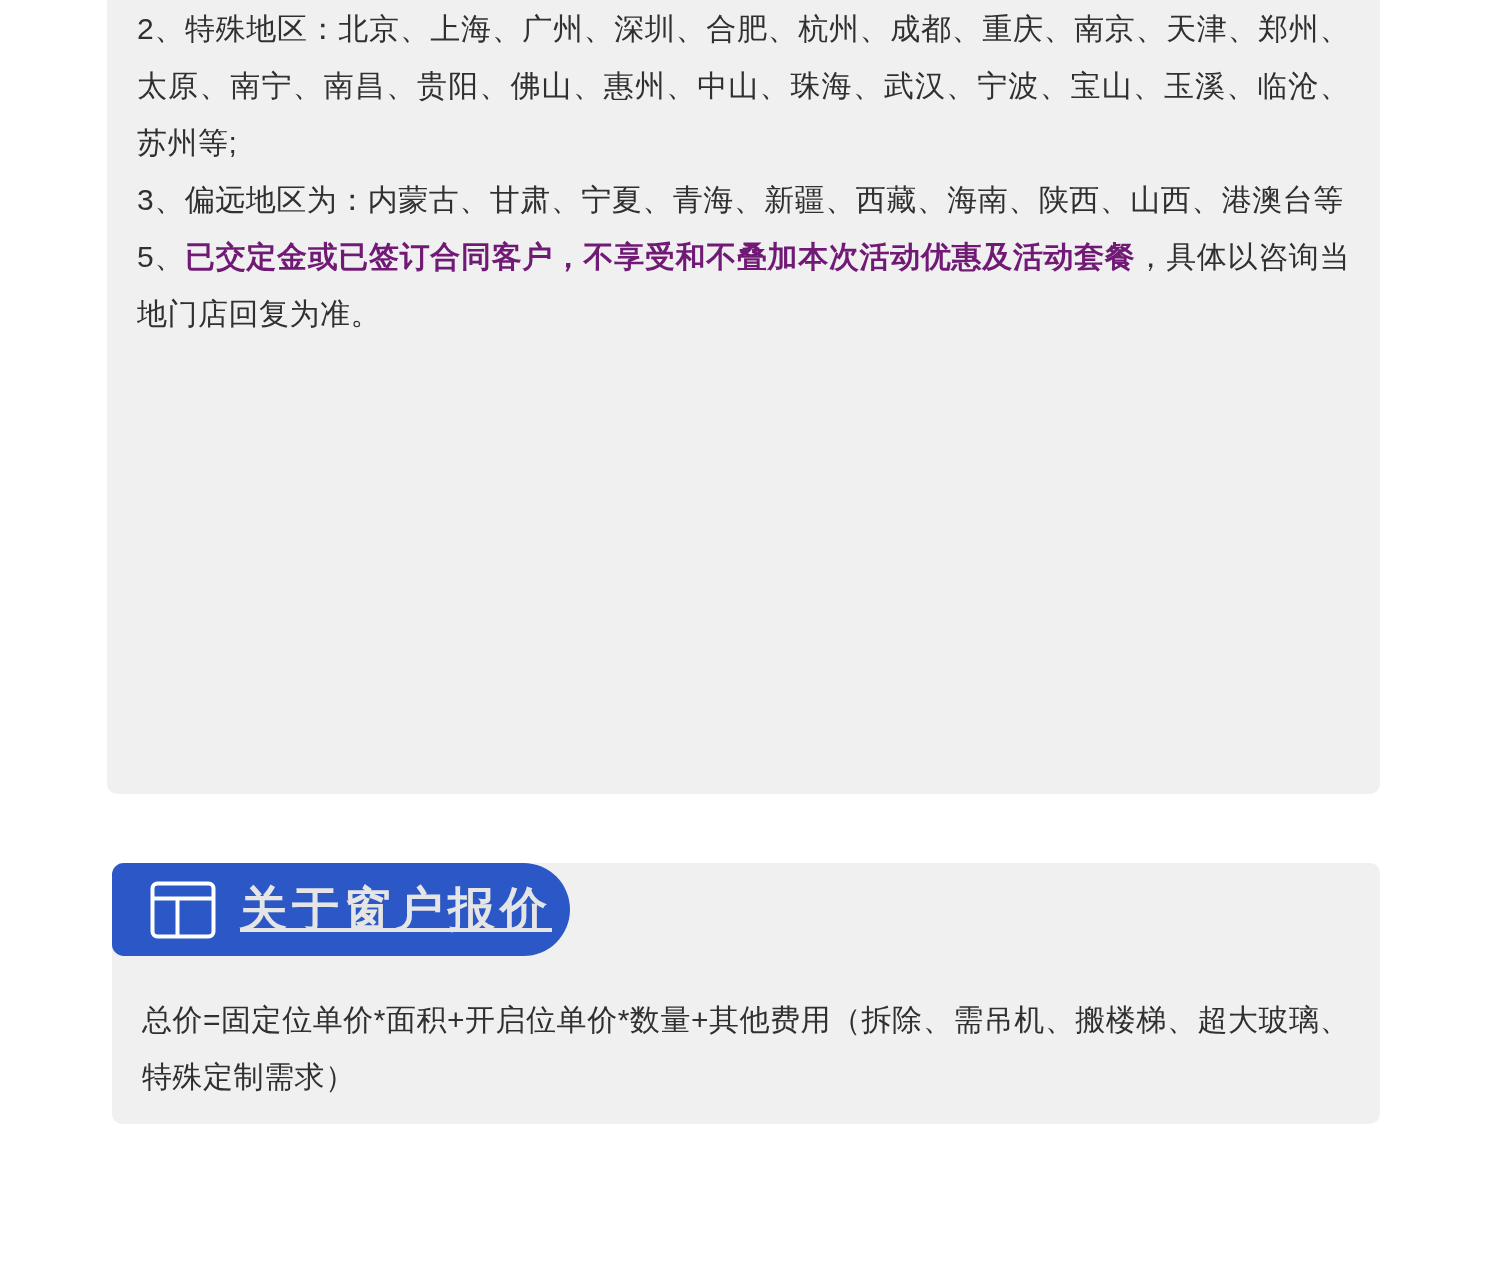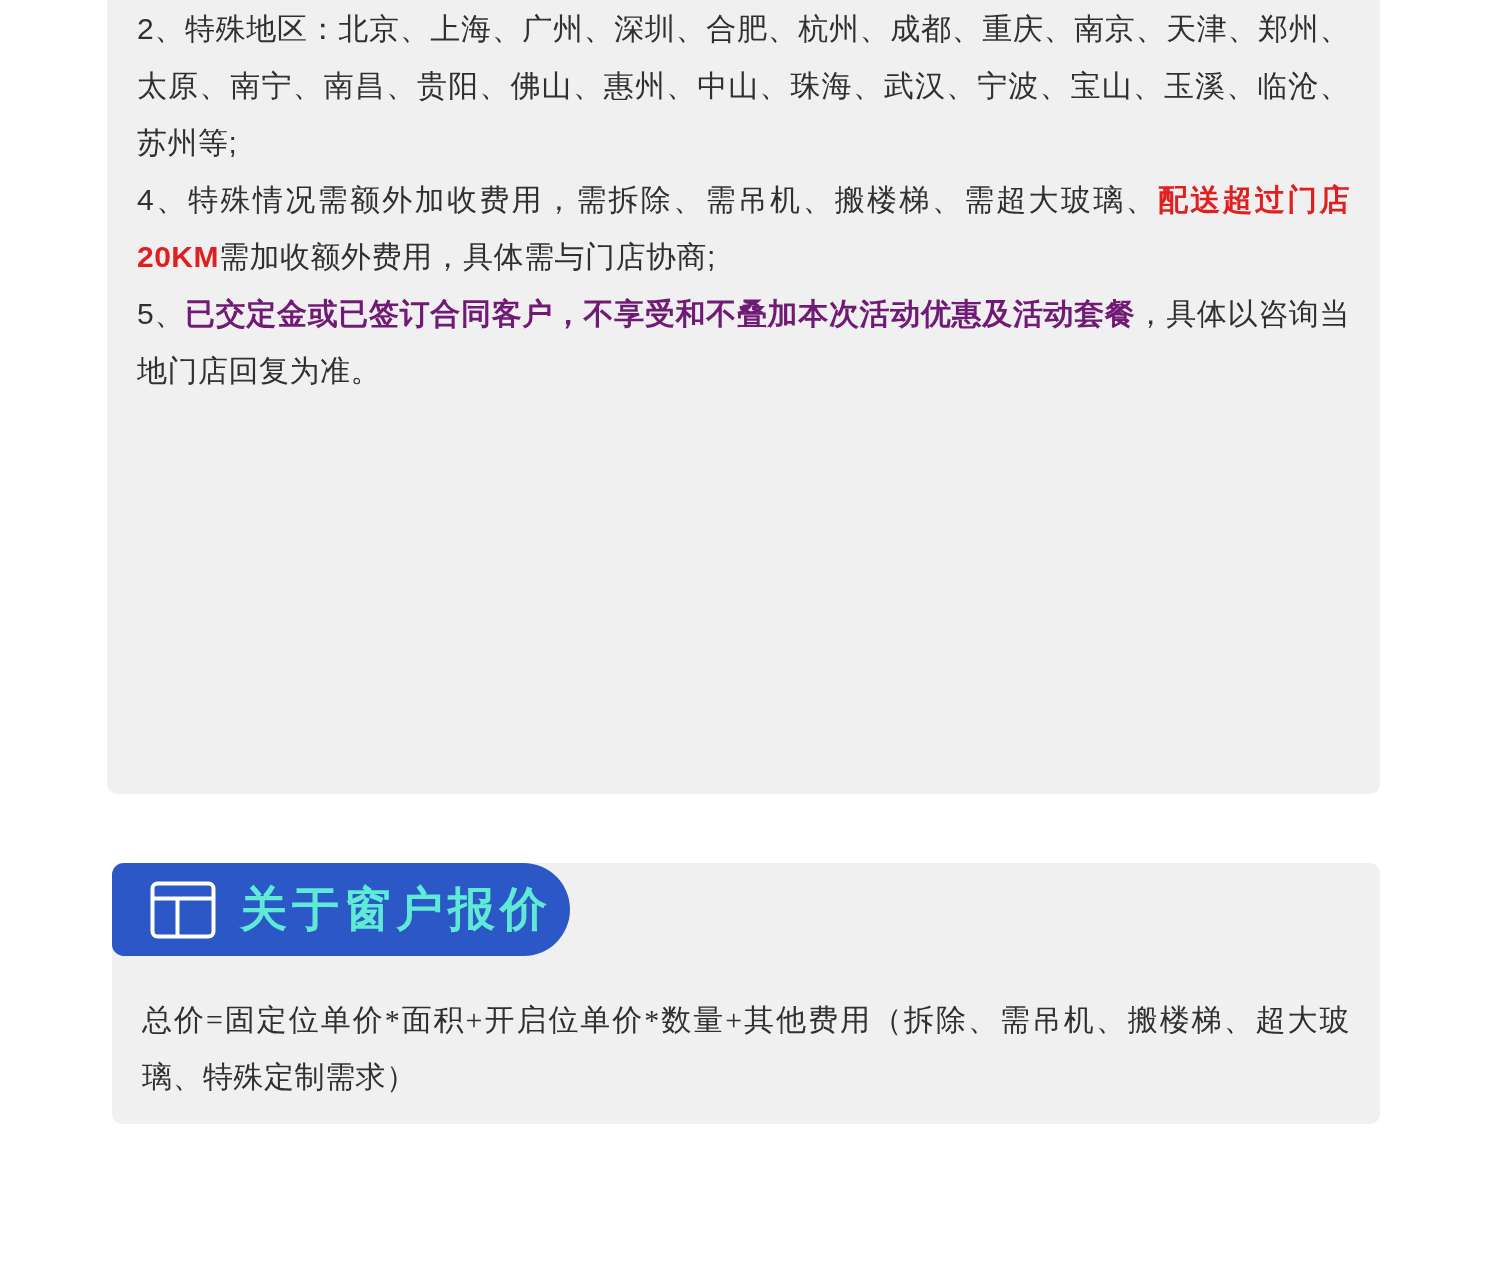--- a/index.html
+++ b/index.html
@@ -63,21 +63,20 @@
     border-radius: 10px;
     padding: 128px 30px 0 30px;
   }
   .panel-bottom .pricing-body {
     margin: 0;
     font-size: 30px;
     line-height: 57px;
     text-align: justify;
     letter-spacing: 0.5px;
     color: #303030;
-    font-family: Liberation Serif, serif;
   }
 
   
   .banner {
     position: absolute;
     left: 112px;
     top: 863px;
     width: 458px;
     height: 93px;
     background: #2b58c6;
@@ -93,38 +92,39 @@
     height: 58px;
     margin-right: 24px;
     flex: 0 0 auto;
   }
   .banner-icon svg {
     width: 100%;
     height: 100%;
     display: block;
   }
   .banner-label {
-    color: #5eead4;
+    color: #e5e5e5;
     font-size: 47px;
     font-weight: 700;
     letter-spacing: 5px;
     white-space: nowrap;
+    text-decoration: underline;
   }
 </style>
 </head>
 <body>
 
 <div class="page">
 
   <section class="panel panel-top">
     <p>
       <span>2、特殊地区：北京、上海、广州、深圳、合肥、杭州、成都、重庆、南京、天津、郑州、太原、南宁、南昌、贵阳、佛山、惠州、中山、珠海、武汉、宁波、宝山、玉溪、临沧、苏州等;</span>
     </p>
     <p>
-      <span>4、特殊情况需额外加收费用，需拆除、需吊机、搬楼梯、需超大玻璃、</span><span class="red-bold">配送超过门店20KM</span><span>需加收额外费用，具体需与门店协商;</span>
+      <span>3、偏远地区为：内蒙古、甘肃、宁夏、青海、新疆、西藏、海南、陕西、山西、港澳台等</span>
     </p>
     <p>
       <span>5、</span><span class="bold">已交定金或已签订合同客户，不享受和不叠加本次活动优惠及活动套餐</span><span>，具体以咨询当地门店回复为准。</span>
     </p>
   </section>
 
   <section class="panel panel-bottom">
     <p class="pricing-body">总价=固定位单价*面积+开启位单价*数量+其他费用（拆除、需吊机、搬楼梯、超大玻璃、特殊定制需求）</p>
   </section>
 

